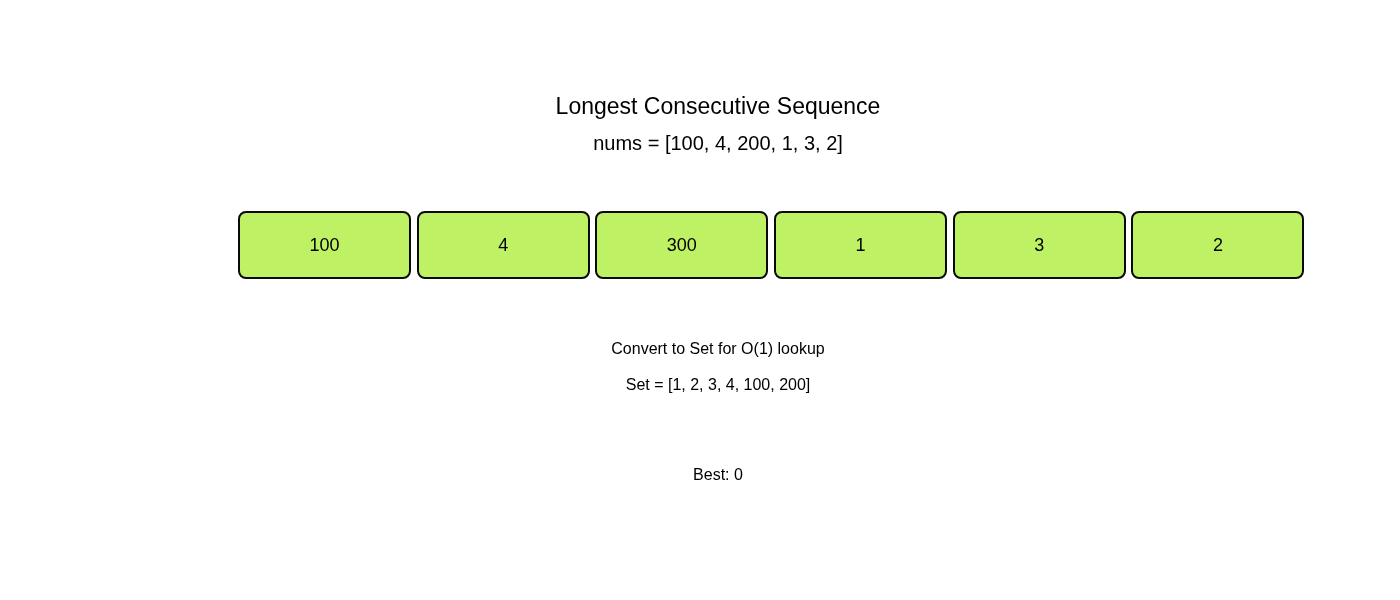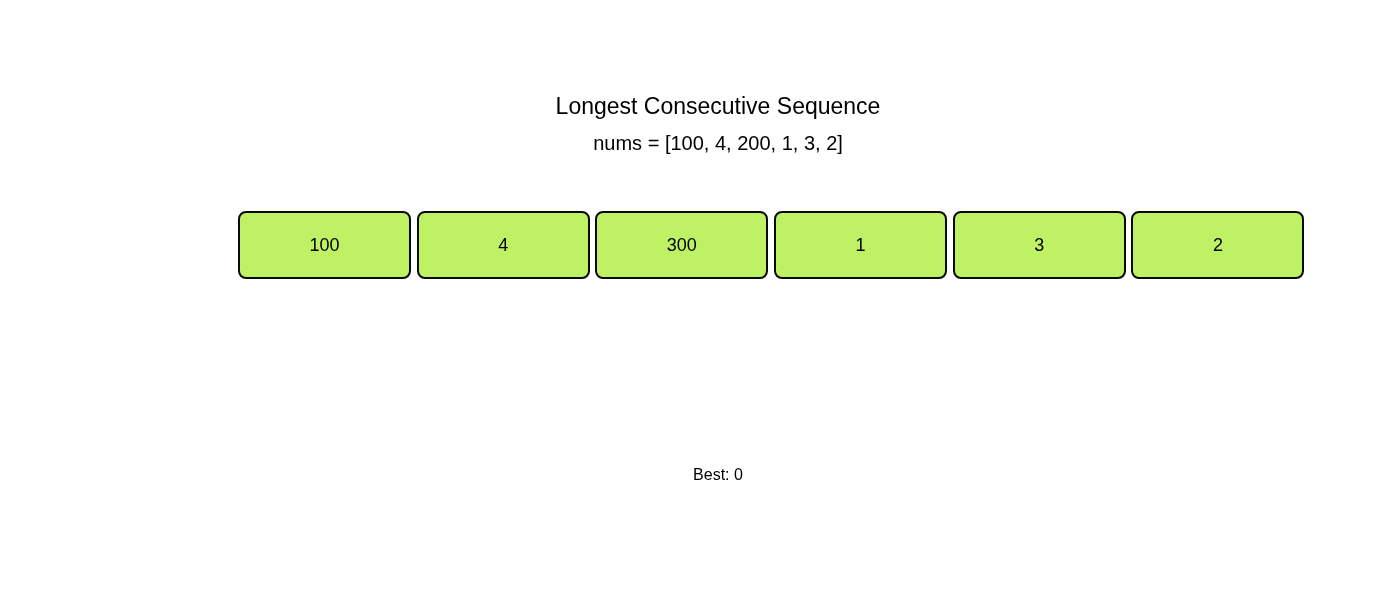--- a/index.html
+++ b/index.html
@@ -82,17 +82,19 @@
 
   <div id="array-row">
     <div class="array-cell">100</div>
     <div class="array-cell">4</div>
     <div class="array-cell">300</div>
     <div class="array-cell">1</div>
     <div class="array-cell">3</div>
     <div class="array-cell">2</div>
   </div>
 
+  <div id="step-caption" class="centered-text">Convert to Set for O(1) lookup</div>
 
+  <div id="set-label" class="centered-text">Set = [1, 2, 3, 4, 100, 200]</div>
 
   <div id="best-label" class="centered-text">Best: 0</div>
 
 </div>
 
 </body></html>

